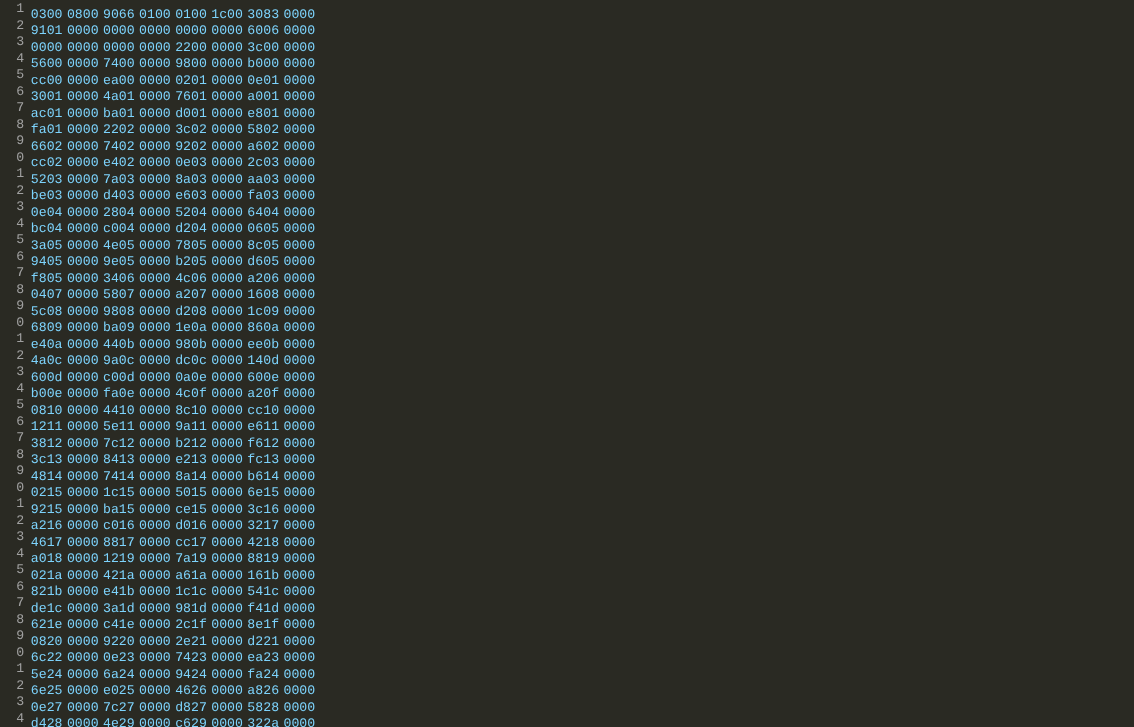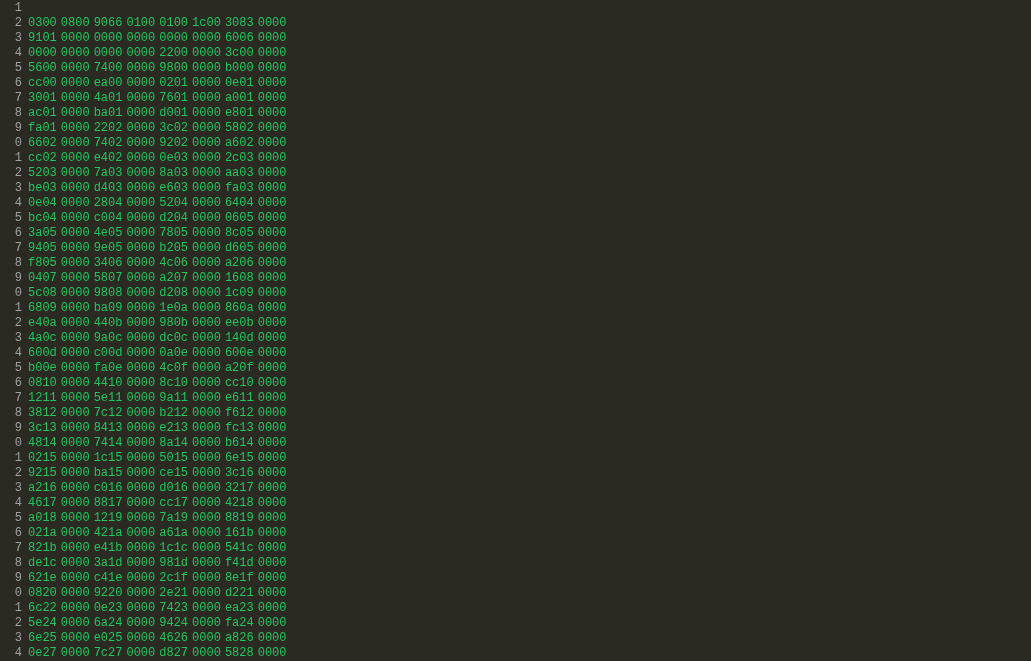--- a/index.html
+++ b/index.html
@@ -22,22 +22,22 @@
     flex: 0 0 22px;
     text-align: right;
     padding-right: 6px;
     color: #a0a0a0;
     user-select: none;
     padding-top: 1px;
   }
   .content {
     flex: 1 1 auto;
     white-space: pre;
-    color: #22c55e;
-    padding-top: 16px;
+    color: #7dd3fc;
+    padding-top: 6px;
   }
   .line-number {
     display: block;
     height: 15px;
   }
   .hex-line {
     display: block;
     height: 15px;
   }
   .group {

